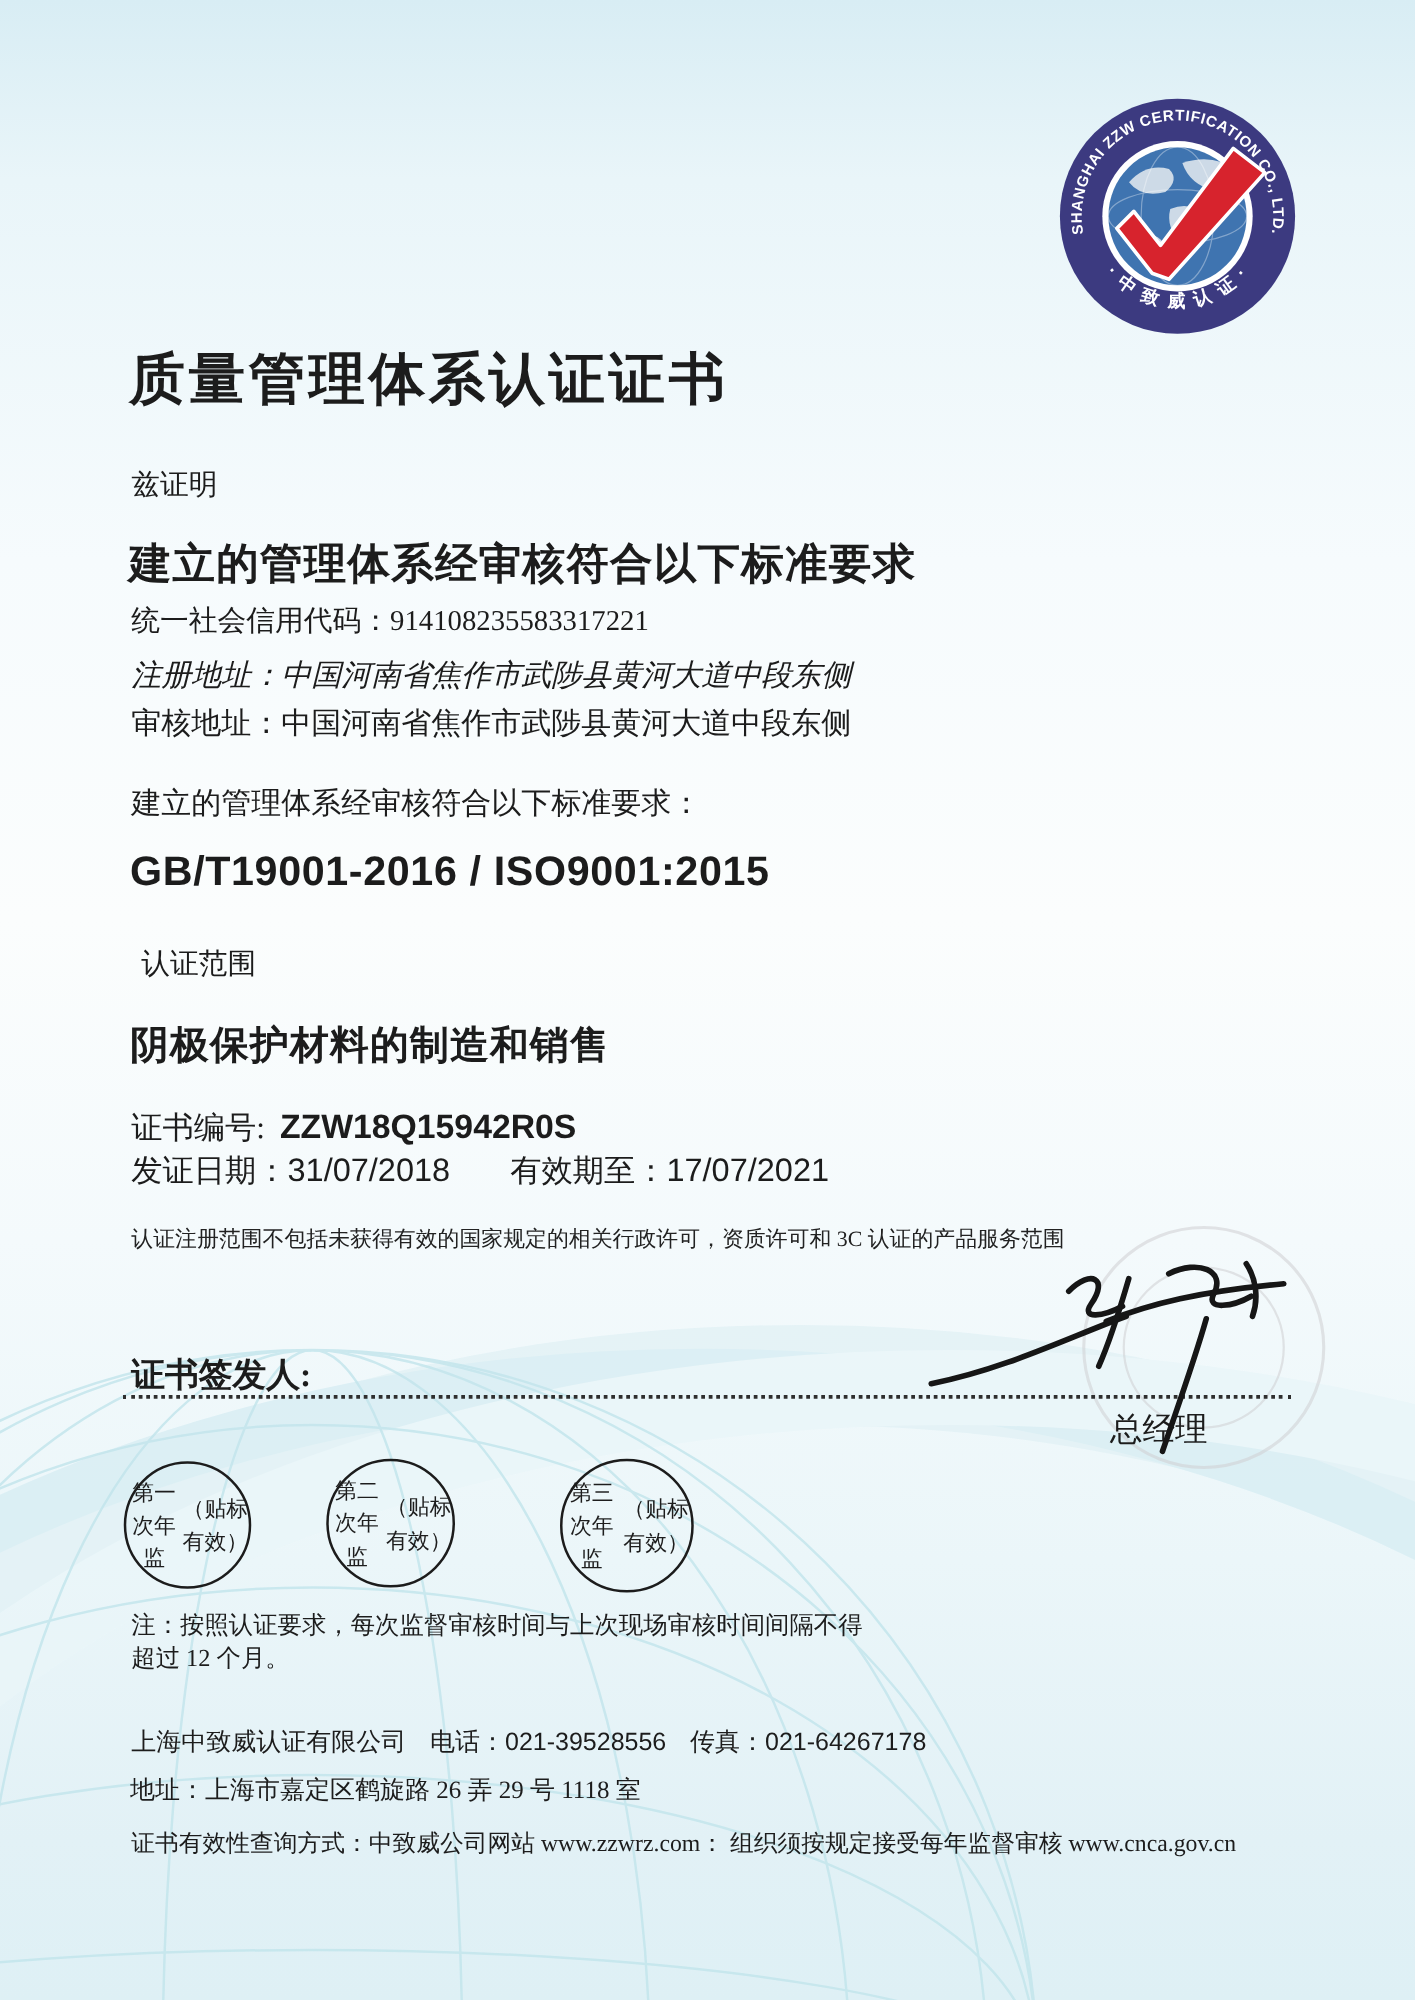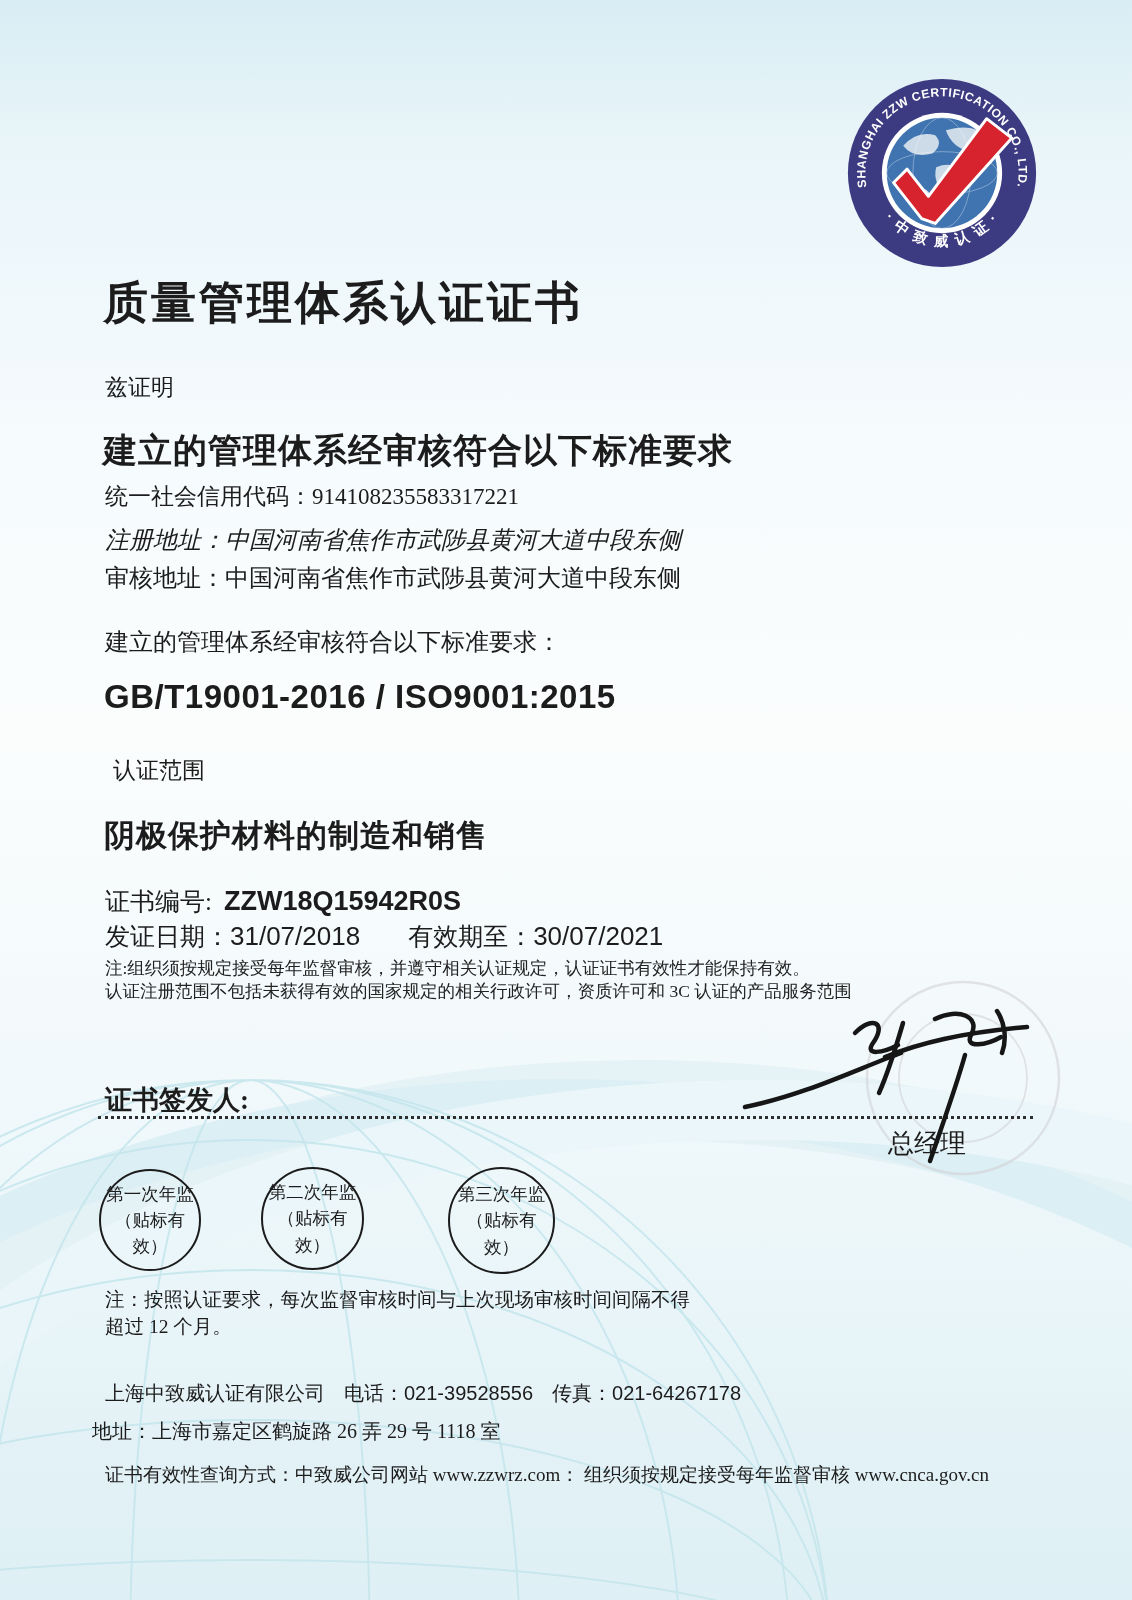--- a/index.html
+++ b/index.html
@@ -20,21 +20,21 @@
   .scope-label{font-size:23px;}
   .scope{font-size:31px;font-weight:bold;letter-spacing:1px;}
   .certno-label,.date-label{font-size:25px;}
   .sans-val{font-family:"Liberation Sans","DejaVu Sans",sans-serif;font-size:27px;font-weight:bold;}
   .date-val{font-family:"Liberation Sans","DejaVu Sans",sans-serif;font-size:26px;font-weight:500;}
   .note{font-size:17.5px;color:#222;}
   .signer-label{font-size:27px;font-weight:600;}
   .dotline{position:absolute;z-index:1;height:0;border-top:3px dotted #2e2e2e;}
   .signer-title{font-size:26px;}
   .sticker{position:absolute;z-index:1;border:2.5px solid #1c1c1c;border-radius:50%;
-    display:flex;flex-direction:column;align-items:center;justify-content:center;
+    display:flex;flex-direction:row;align-items:center;justify-content:center;
     font-size:17.5px;line-height:1.5;color:#1d1d1d;text-align:center;background:transparent;}
   .surv{font-size:19.5px;}
   .footer-line{font-size:20px;}
   .footer-small{font-size:19px;}
   .num{font-family:"Liberation Sans","DejaVu Sans",sans-serif;font-size:20px;}
 </style>
 </head>
 <body>
 
 <div class="page">
@@ -122,24 +122,23 @@
   <div class="layer scope-label" style="left:113px;top:755px;">认证范围</div>
 
   <div class="layer scope" style="left:104px;top:815px;">阴极保护材料的制造和销售</div>
 
   <div class="layer" style="left:105px;top:885px;">
     <span class="certno-label">证书编号:</span>
     <span class="sans-val" style="margin-left:8px;">ZZW18Q15942R0S</span>
   </div>
 
   <div class="layer" style="left:105px;top:920px;">
-    <span class="date-label">发证日期：</span><span class="date-val">31/07/2018</span><span class="date-label" style="margin-left:48px;">有效期至：</span><span class="date-val">30/07/2021</span>
+    <span class="date-label">发证日期：</span><span class="date-val">31/07/2018</span><span class="date-label" style="margin-left:48px;">有效期至：</span><span class="date-val">17/07/2021</span>
   </div>
 
-  <div class="layer note" style="left:105px;top:956px;">注:组织须按规定接受每年监督审核，并遵守相关认证规定，认证证书有效性才能保持有效。</div>
   <div class="layer note" style="left:105px;top:979px;">认证注册范围不包括未获得有效的国家规定的相关行政许可，资质许可和 3C 认证的产品服务范围</div>
 
   <div class="layer signer-label" style="left:105px;top:1082px;">证书签发人:</div>
   <div class="dotline" style="left:98px;top:1116px;width:935px;"></div>
 
   <svg class="layer ink" style="left:735px;top:995px;" width="320" height="170" viewBox="0 0 320 170">
     <g stroke="#161616" stroke-width="4.5" stroke-linecap="round" fill="none">
       <path d="M 10 112 C 70 100 122 74 166 58"></path>
       <path d="M 120 38 C 138 20 152 28 138 48 C 129 61 148 58 163 50"></path>
       <path d="M 150 62 C 185 48 225 38 292 32"></path>
@@ -166,16 +165,16 @@
   </div>
 
   <div class="layer surv" style="left:105px;top:1286px;">注：按照认证要求，每次监督审核时间与上次现场审核时间间隔不得</div>
   <div class="layer surv" style="left:105px;top:1313px;">超过 12 个月。</div>
 
   <div class="layer footer-line" style="left:105px;top:1380px;">
     <span>上海中致威认证有限公司</span>
     <span style="margin-left:14px;">电话：</span><span class="num">021-39528556</span>
     <span style="margin-left:14px;">传真：</span><span class="num">021-64267178</span>
   </div>
-  <div class="layer footer-line" style="left:92px;top:1418px;">地址：上海市嘉定区鹤旋路 26 弄 29 号 1118 室</div>
+  <div class="layer footer-line" style="left:104px;top:1418px;">地址：上海市嘉定区鹤旋路 26 弄 29 号 1118 室</div>
   <div class="layer footer-small" style="left:105px;top:1462px;">证书有效性查询方式：中致威公司网站 www.zzwrz.com： 组织须按规定接受每年监督审核 www.cnca.gov.cn</div>
 
 </div>
 
 </body></html>

